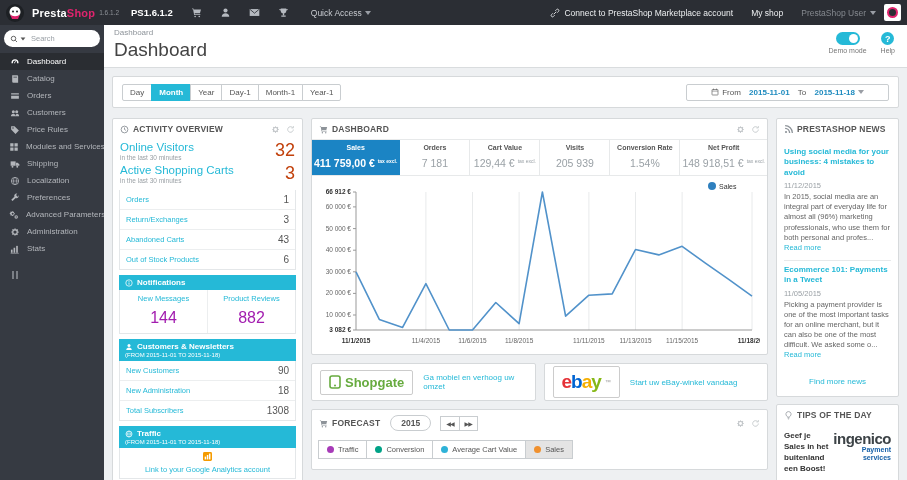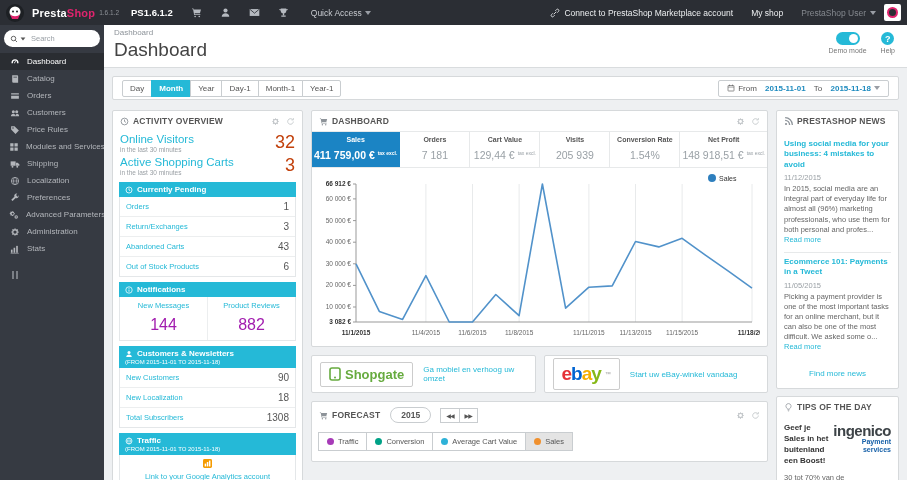--- a/index.html
+++ b/index.html
@@ -72,30 +72,30 @@
   .panel { background:#fff; border:1px solid #d6d9db; border-radius:2px; }
   .panel-head { display:flex; align-items:center; padding:5px 7px; gap:4px; }
   .panel-title { font-size:8.5px; font-weight:bold; color:#555; letter-spacing:.2px; }
   .panel-head .picn { color:#8d9399; display:inline-flex; }
   .panel-head .picn svg { width:9px; height:9px; }
   .panel-tools { margin-left:auto; display:flex; gap:6px; color:#c3c7ca; }
   .panel-tools .ticn { display:inline-flex; cursor:pointer; }
   .panel-tools svg { width:9px; height:9px; }
 
   
-  .filter-panel { height:24px; margin-bottom:10px; display:flex; align-items:center;
+  .filter-panel { height:32px; margin-bottom:10px; display:flex; align-items:center;
     justify-content:space-between; padding:0 9px; }
   .btn-group { display:flex; }
   .btn-group .rbtn { font-size:8px; color:#555; background:#fff; border:1px solid #c9cdd0;
     padding:3px 7px; margin-left:-1px; cursor:pointer; font-family:"Liberation Sans",sans-serif; }
   .btn-group .rbtn:first-child { border-radius:2px 0 0 2px; margin-left:0; }
   .btn-group .rbtn:last-child { border-radius:0 2px 2px 0; }
   .btn-group .rbtn.active { background:var(--accent); border-color:var(--accent); color:#fff; font-weight:bold; }
   .date-btn { font-size:8px; color:#555; background:#fff; border:1px solid #c9cdd0; border-radius:2px;
-    padding:3px 8px; cursor:pointer; display:flex; align-items:center; gap:3px;
+    padding:3px 24px; cursor:pointer; display:flex; align-items:center; gap:3px;
     font-family:"Liberation Sans",sans-serif; }
   .date-btn b { color:#1e8bbf; }
   .date-btn svg { width:8px; height:8px; color:#666; }
 
   .columns { display:flex; gap:8px; align-items:flex-start; }
   .col-left { width:191px; flex:0 0 191px; }
   .col-mid { flex:1; min-width:0; }
   .col-right { width:123px; flex:0 0 123px; }
 
   
@@ -454,29 +454,20 @@
               </div>
               <div class="metric">
                 <div>
                     <div class="metric-label">Active Shopping Carts</div>
                     <div class="metric-sub">in the last 30 minutes</div>
                   </div>
                 <div class="metric-val">3</div>
               </div>
 
               <div class="sec">
-                <div class="sec-bar">
-                    <div class="sec-bar-title">
-                      <svg viewBox="0 0 16 16">
-                        <circle cx="8" cy="8" r="6" fill="none" stroke="#fff" stroke-width="1.6"></circle>
-                        <path d="M8 4.5V8l2.4 1.5" stroke="#fff" stroke-width="1.6" fill="none"></path>
-                      </svg>
-                      <span>Currently Pending</span>
-                    </div>
-                  </div>
                 <div class="sec-rows" id="pending-rows">
                     <div class="srow">
                       <span class="srow-label">Orders</span>
                       <span class="srow-val">1</span>
                     </div>
                     <div class="srow">
                       <span class="srow-label">Return/Exchanges</span>
                       <span class="srow-val">3</span>
                     </div>
                     <div class="srow">
@@ -523,21 +514,21 @@
                       <span>Customers &amp; Newsletters</span>
                     </div>
                   <div class="sec-bar-sub">(FROM 2015-11-01 TO 2015-11-18)</div>
                 </div>
                 <div class="sec-rows" id="customer-rows">
                     <div class="srow">
                       <span class="srow-label">New Customers</span>
                       <span class="srow-val">90</span>
                     </div>
                     <div class="srow">
-                      <span class="srow-label">New Localization</span>
+                      <span class="srow-label">New Administration</span>
                       <span class="srow-val">18</span>
                     </div>
                     <div class="srow">
                       <span class="srow-label">Total Subscribers</span>
                       <span class="srow-val">1308</span>
                     </div>
                   </div>
               </div>
 
               <div class="sec" style="margin-bottom:6px;">

